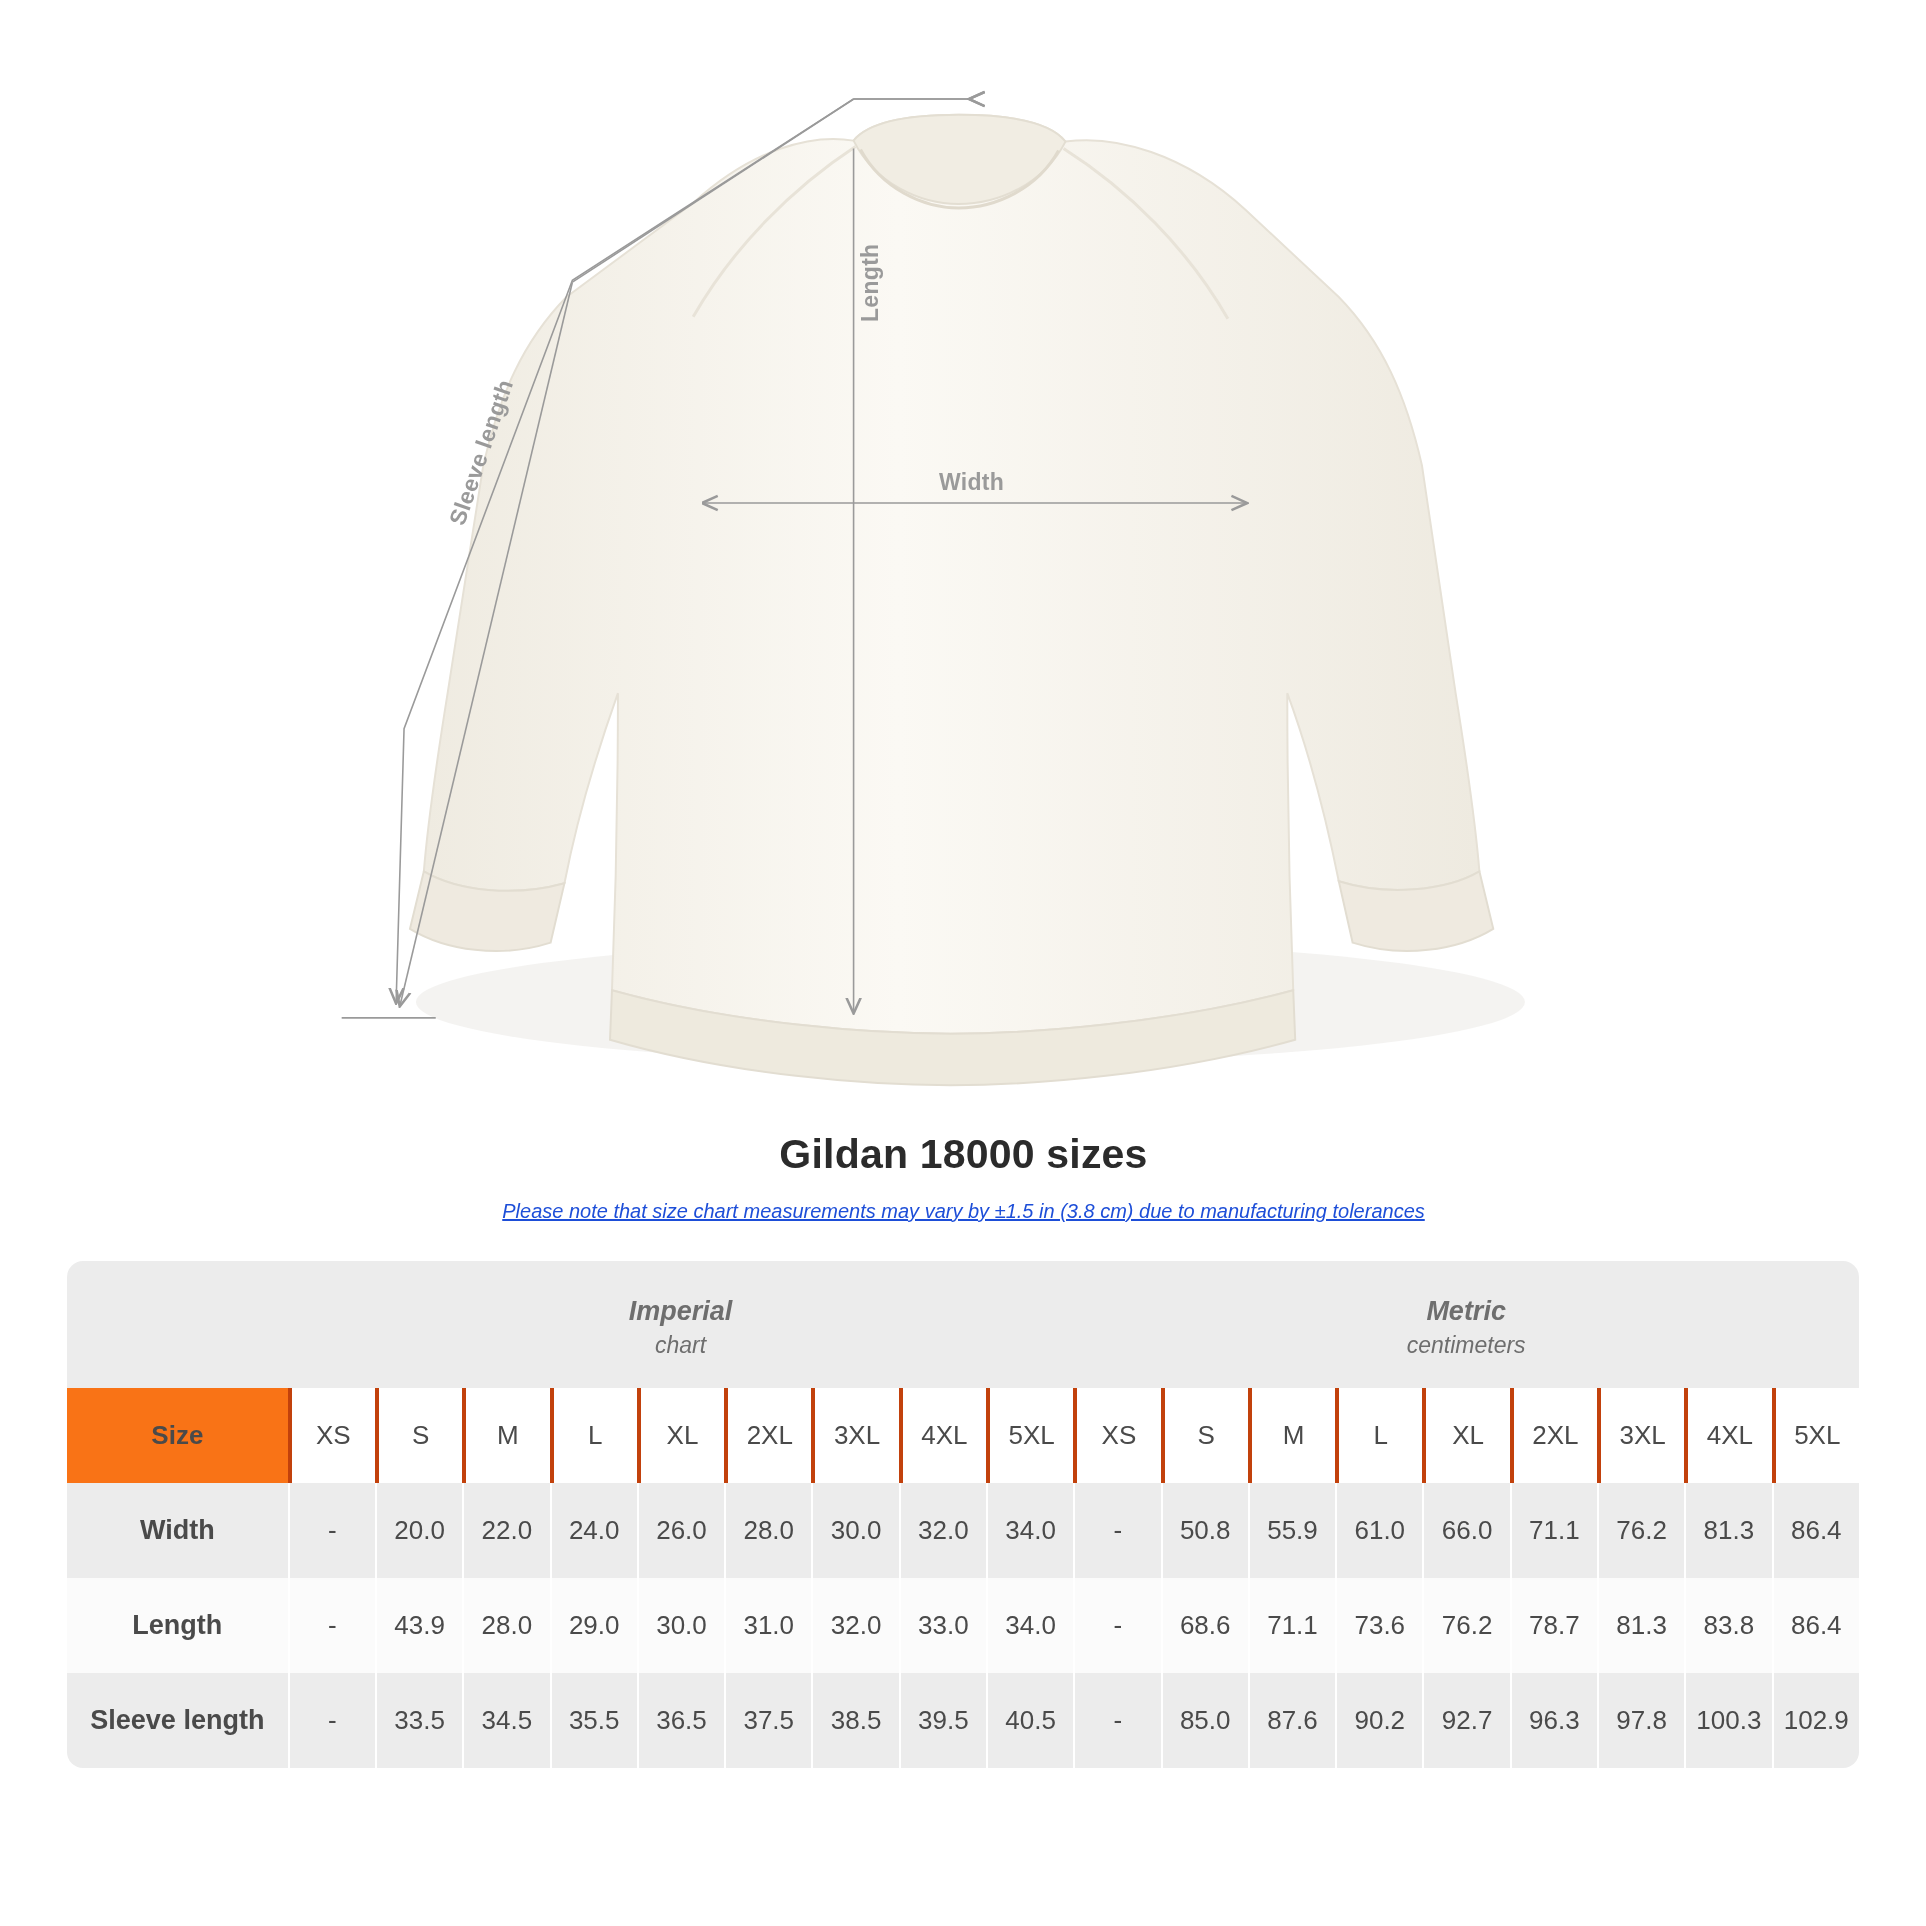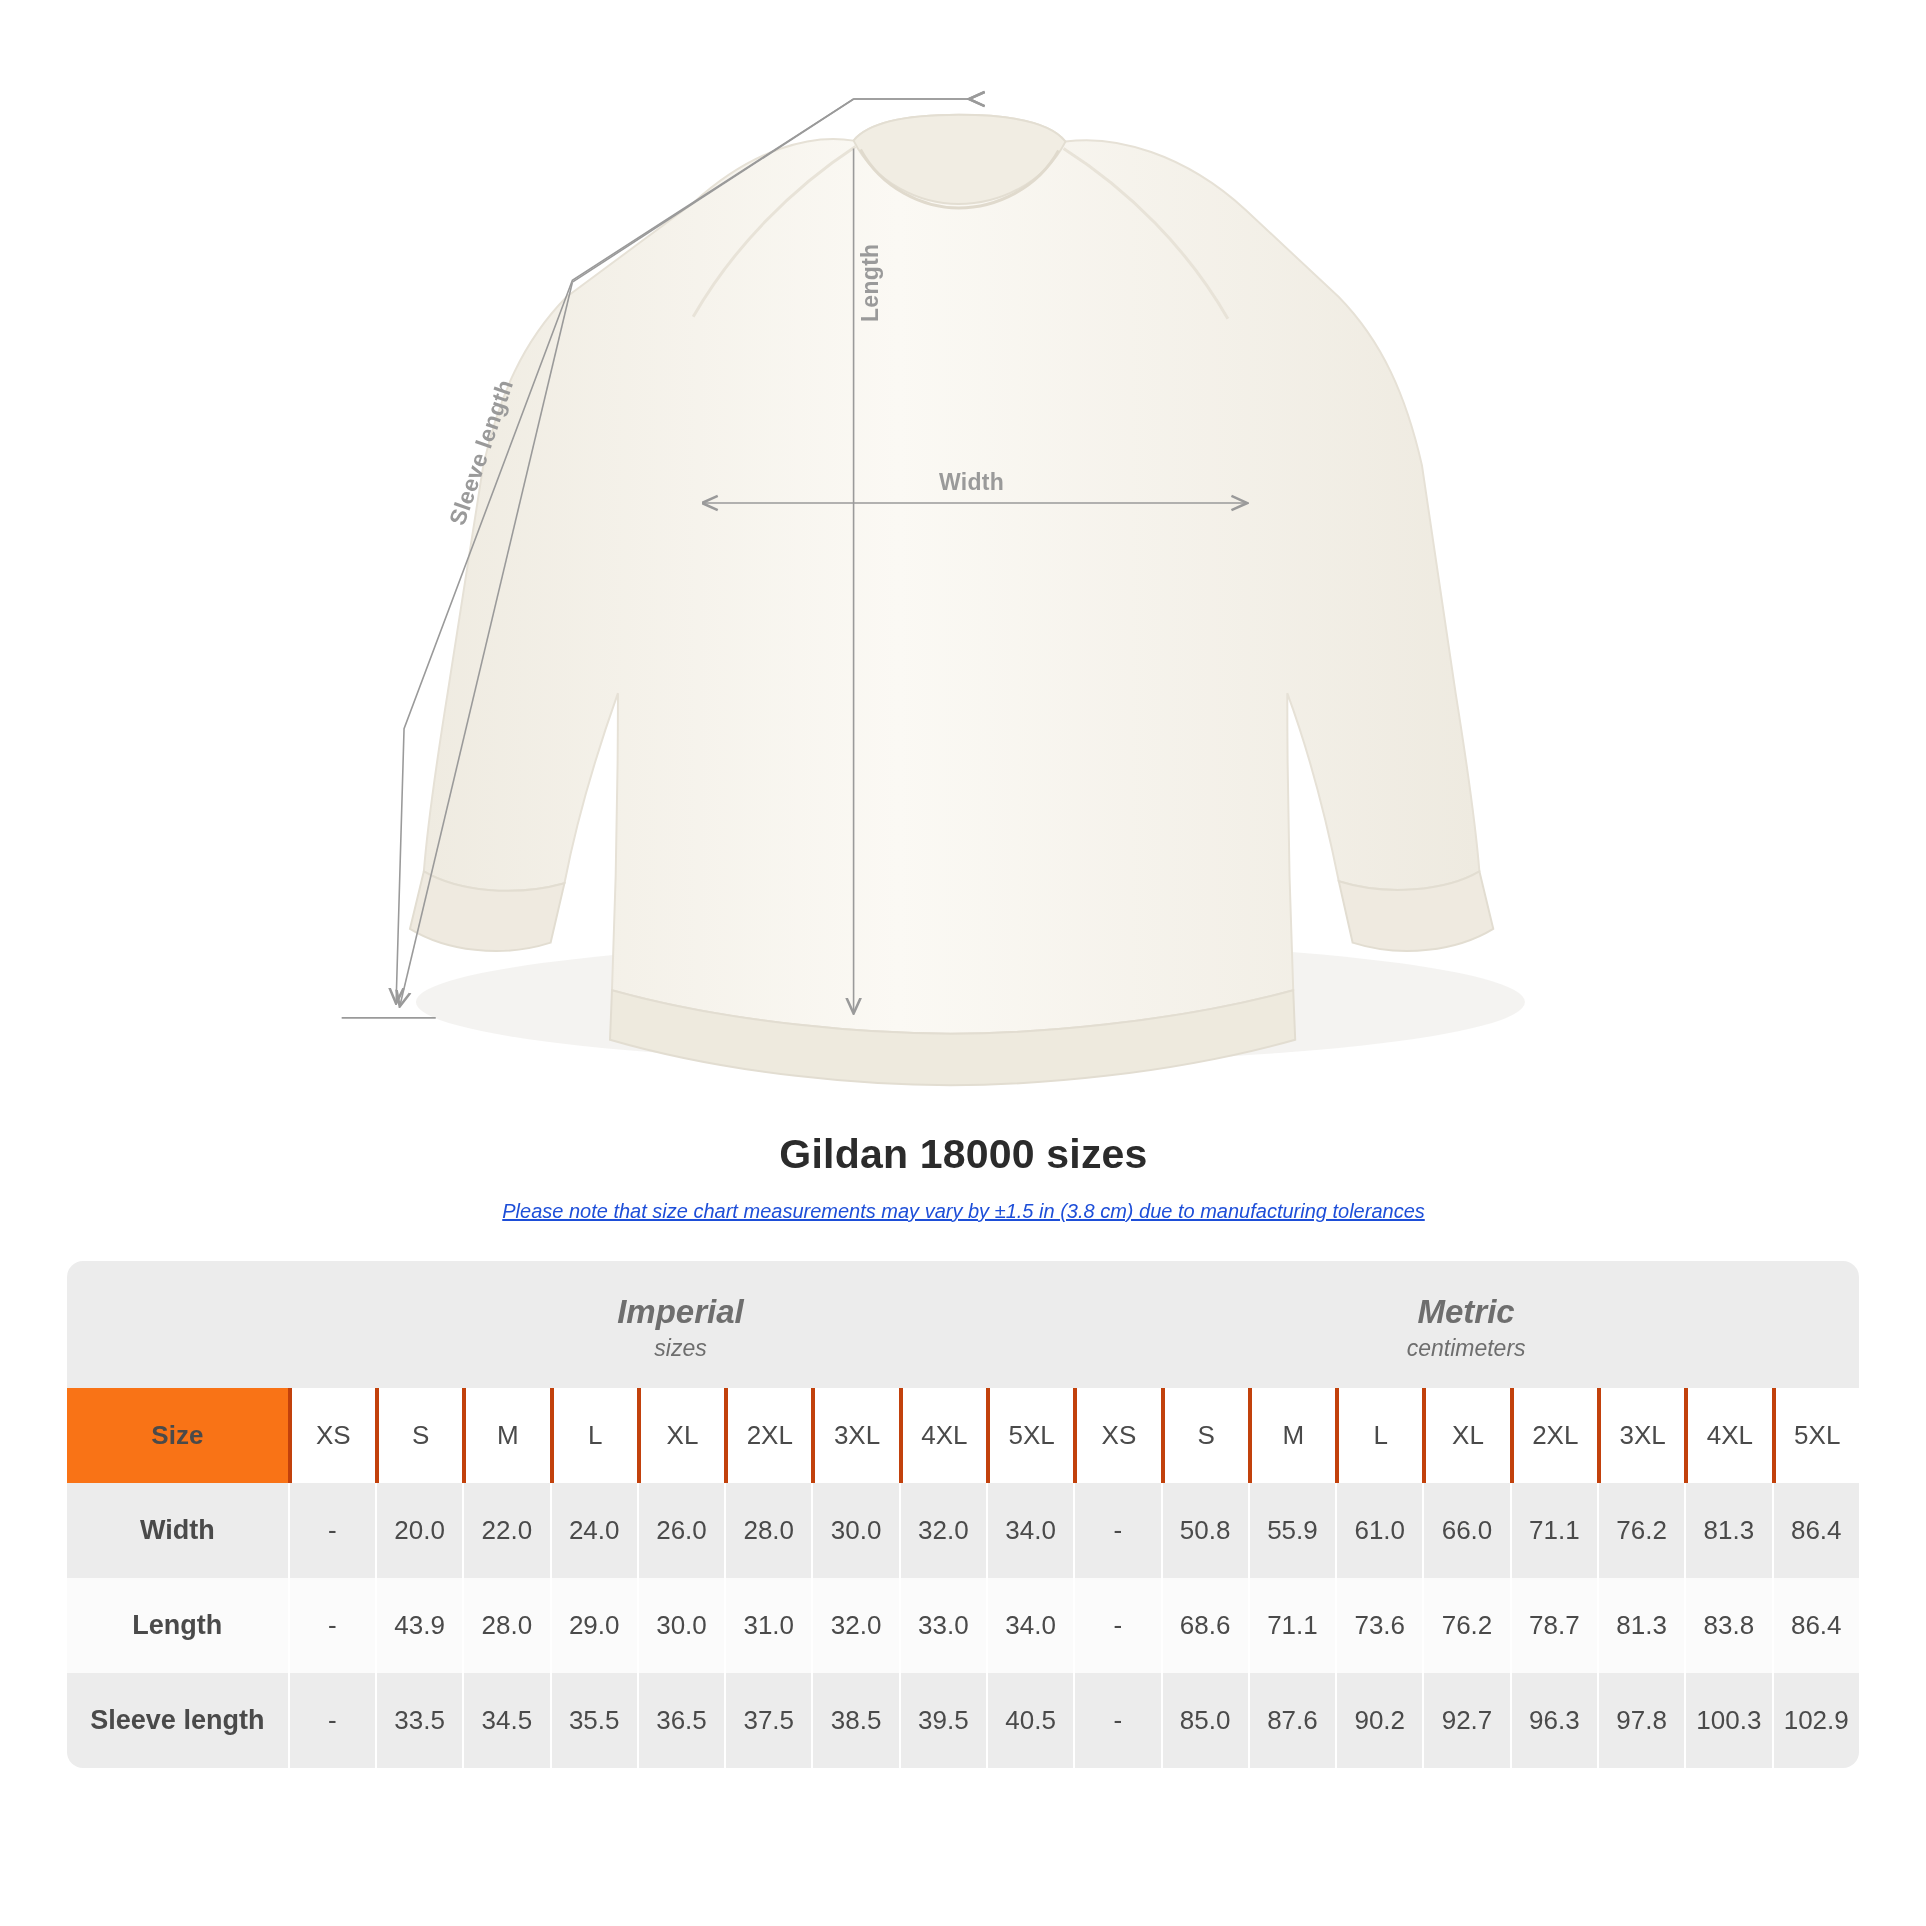--- a/index.html
+++ b/index.html
@@ -71,21 +71,21 @@
     background: #ececec;
     height: 127px;
   }
   .unit-row td.corner-left {
     border-top-left-radius: 16px;
   }
   .unit-row td.corner-right {
     border-top-right-radius: 16px;
   }
   .unit-name {
-    font-size: 33px;
+    font-size: 27px;
     font-style: italic;
     font-weight: bold;
     color: #6e6e6e;
     line-height: 1.15;
     margin-top: 6px;
   }
   .unit-sub {
     font-size: 23px;
     font-style: italic;
     color: #6e6e6e;
@@ -239,21 +239,21 @@
   <table class="size-table">
     <colgroup>
       <col style="width:220px">
       <col span="18" style="width:87px">
     </colgroup>
     <tbody>
       <tr class="unit-row">
         <td class="corner-left"></td>
         <td colspan="9">
           <div class="unit-name">Imperial</div>
-          <div class="unit-sub">sizes</div>
+          <div class="unit-sub">chart</div>
         </td>
         <td colspan="9" class="corner-right">
           <div class="unit-name">Metric</div>
           <div class="unit-sub">centimeters</div>
         </td>
       </tr>
 
       <tr class="head-row">
         <td class="rowlabel">Size</td>
         <td>XS</td>

